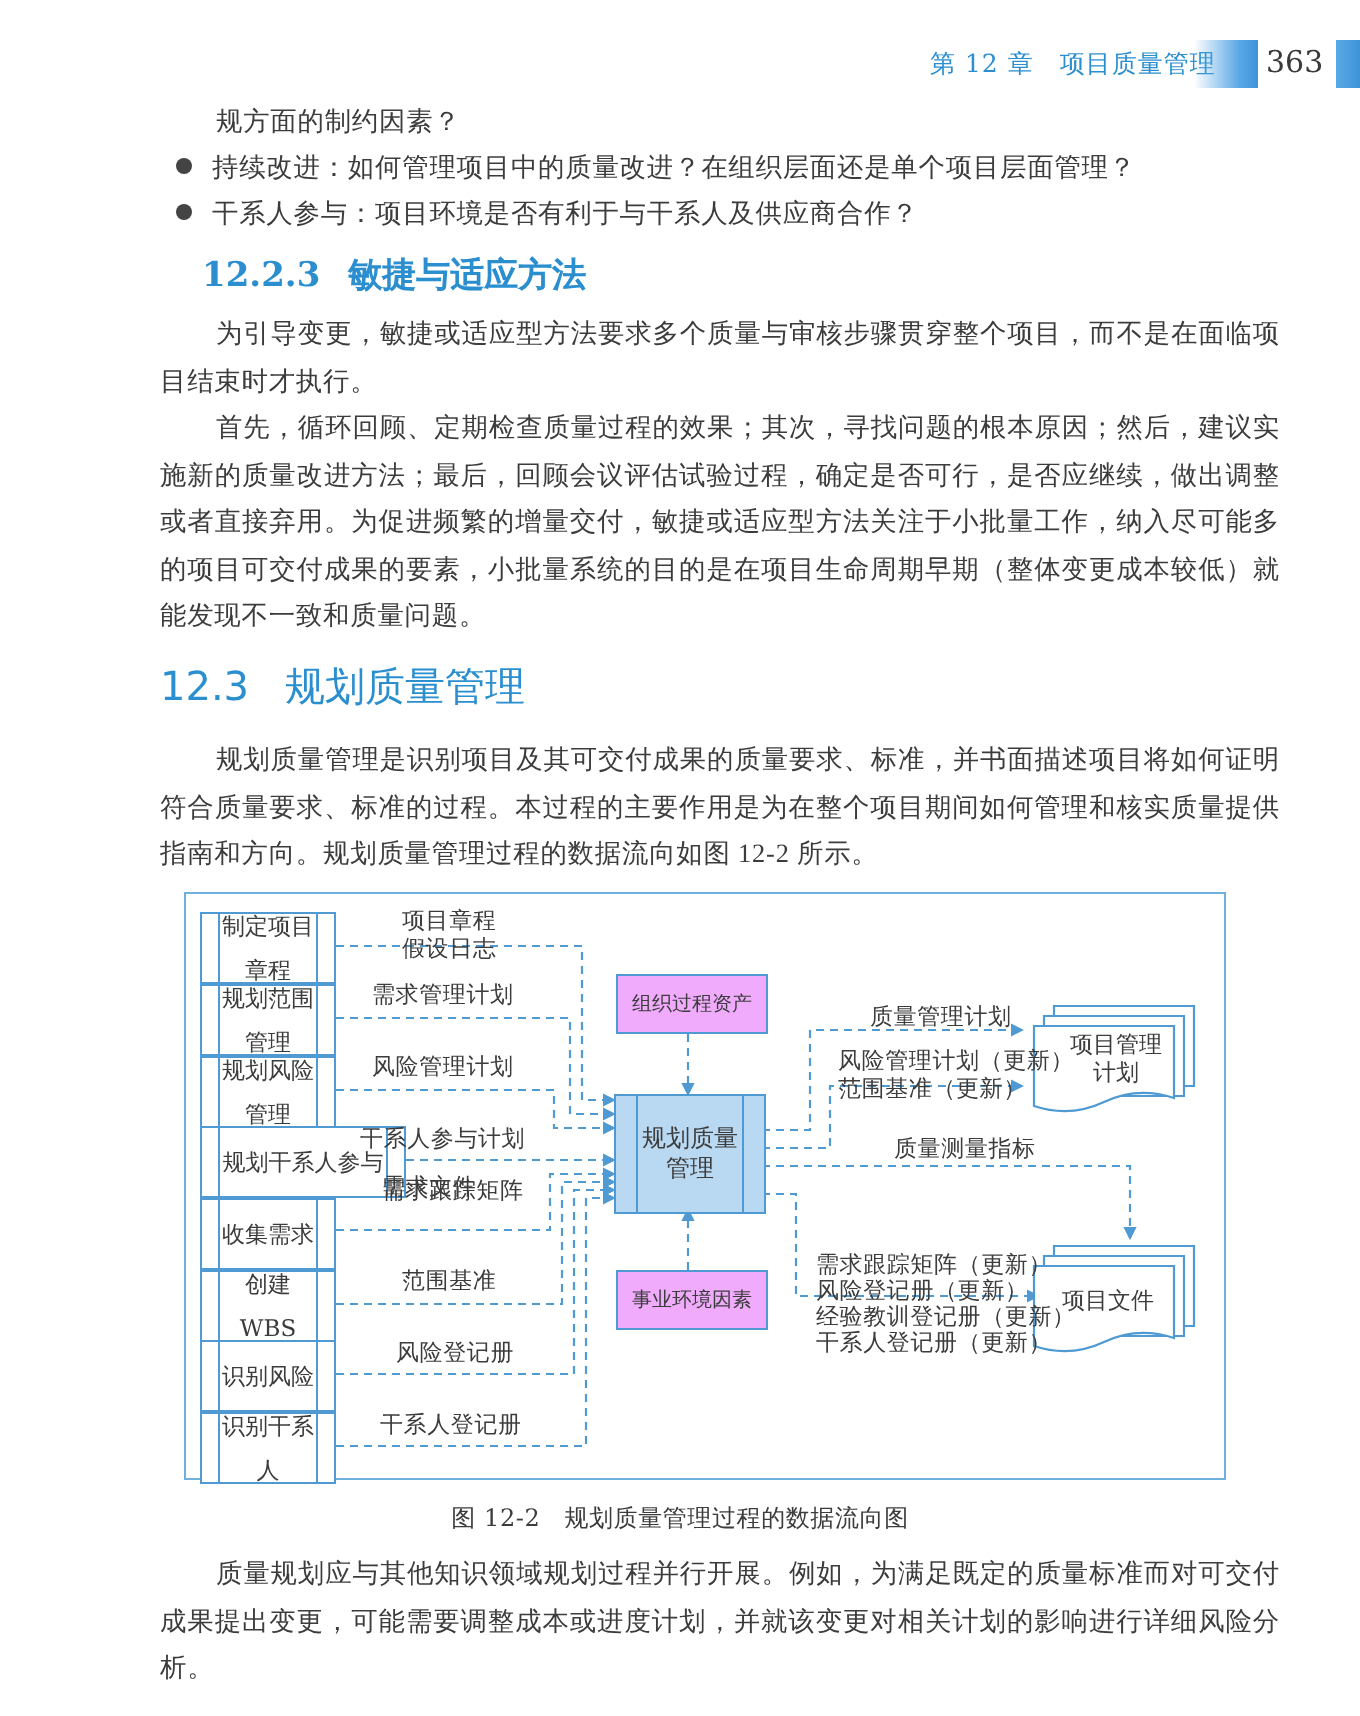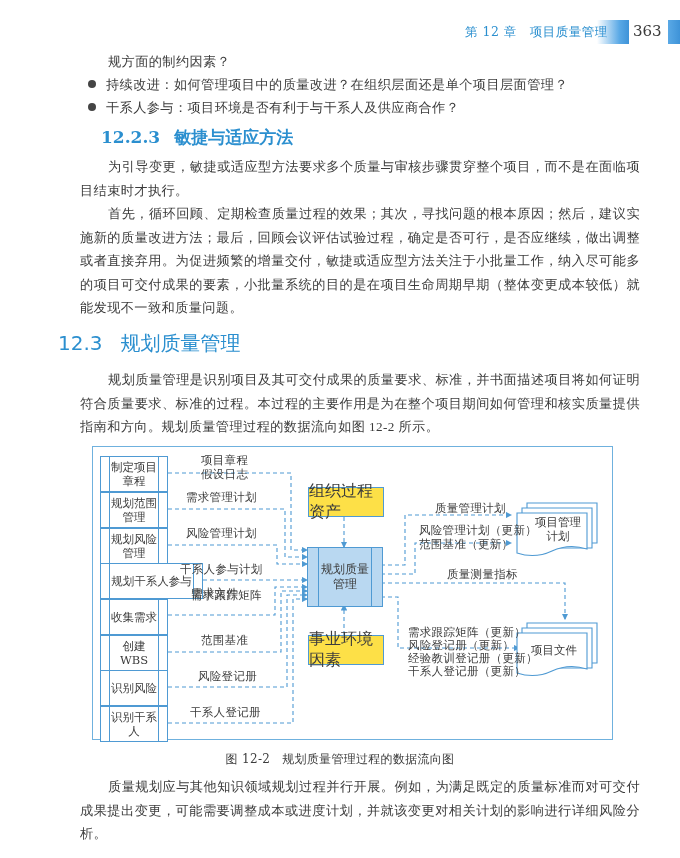--- a/index.html
+++ b/index.html
@@ -14,31 +14,31 @@
     .header-page { position: absolute; left: 633px; top: 2px; font-size: 15px; color: #3a3a3a; }
     .header-tab { position: absolute; left: 668px; top: 0; width: 12px; height: 24px; background: linear-gradient(to right,#5aa9e6,#3e93d8); }
 
     .p { position: absolute; left: 80px; width: 560px; font-size: 13.2px; line-height: 23.5px; letter-spacing: 0.4px; color: #3c3c3c; text-align: justify; }
     .indent { text-indent: 28px; font-family: Liberation Serif, serif; }
     .bullet { position: absolute; left: 88px; font-size: 13.2px; line-height: 23px; color: #3c3c3c; letter-spacing: 0.4px; white-space: nowrap; }
     .bullet-dot { display: inline-block; width: 8px; height: 8px; border-radius: 50%; background: #444; margin-right: 10px; vertical-align: 1px; }
 
     .h3 { position: absolute; left: 76px; top: 126px; font-size: 17px; font-weight: bold; color: #2b8fcf; white-space: nowrap; }
     .h3 .num { margin-right: 14px; margin-left: 25px; }
-    .h2 { position: absolute; left: 58px; top: 330px; font-family: "DejaVu Sans", "Liberation Sans", sans-serif; font-size: 20px; color: #2b8fcf; white-space: nowrap; }
+    .h2 { position: absolute; left: 80px; top: 330px; font-family: "DejaVu Sans", "Liberation Sans", sans-serif; font-size: 20px; color: #2b8fcf; white-space: nowrap; }
     .h2 .num { margin-right: 18px; }
 
     .diagram { position: absolute; left: 92px; top: 446px; width: 519px; height: 292px; border: 1.5px solid #6fb1de; background: #fff; }
     .dsvg { position: absolute; left: 0; top: 0; }
     .dtext { position: absolute; font-size: 11.5px; color: #3c3c3c; white-space: nowrap; line-height: 14px; letter-spacing: 0.3px; }
     .proc { position: absolute; width: 66px; height: 34px; border: 1.2px solid #4f9ad3; background: #fff; }
     .proc::before, .proc::after { content: ""; position: absolute; top: 0; bottom: 0; width: 1.2px; background: #4f9ad3; }
     .proc::before { left: 8px; } .proc::after { right: 8px; }
-    .proc span { position: absolute; left: 9px; right: 9px; top: 0; bottom: 0; display: flex; align-items: center; justify-content: center; text-align: center; font-size: 11.5px; line-height: 14px; color: #3c3c3c; }
-    .box { position: absolute; border: 1.2px solid #4f9ad3; background: #fde047; display: flex; align-items: center; justify-content: center; font-size: 16px; color: #3c3c3c; }
+    .proc span { position: absolute; left: 9px; right: 9px; top: 0; bottom: 0; display: flex; align-items: center; justify-content: center; text-align: center; font-size: 11.5px; line-height: 22px; color: #3c3c3c; }
+    .box { position: absolute; border: 1.2px solid #4f9ad3; background: #f0abfc; display: flex; align-items: center; justify-content: center; font-size: 10px; color: #3c3c3c; }
     .main-proc { position: absolute; left: 214px; top: 100px; width: 74px; height: 58px; background: #b9d8f1; border: 1.3px solid #4f9ad3; }
     .main-proc::before, .main-proc::after { content: ""; position: absolute; top: 0; bottom: 0; width: 1.3px; background: #4f9ad3; }
     .main-proc::before { left: 10px; } .main-proc::after { right: 10px; }
     .main-proc span { position: absolute; left: 11px; right: 11px; top: 0; bottom: 0; display: flex; align-items: center; justify-content: center; text-align: center; font-size: 12px; line-height: 15px; color: #3c3c3c; }
     .doclabel { position: absolute; font-size: 11.5px; color: #3c3c3c; text-align: center; line-height: 14px; }
 
     .caption { position: absolute; top: 751px; left: 0; width: 680px; text-align: center; font-size: 12px; color: #3c3c3c; letter-spacing: 0.3px; }
     .caption .num { margin-right: 12px; }
   </style>
 </head>

